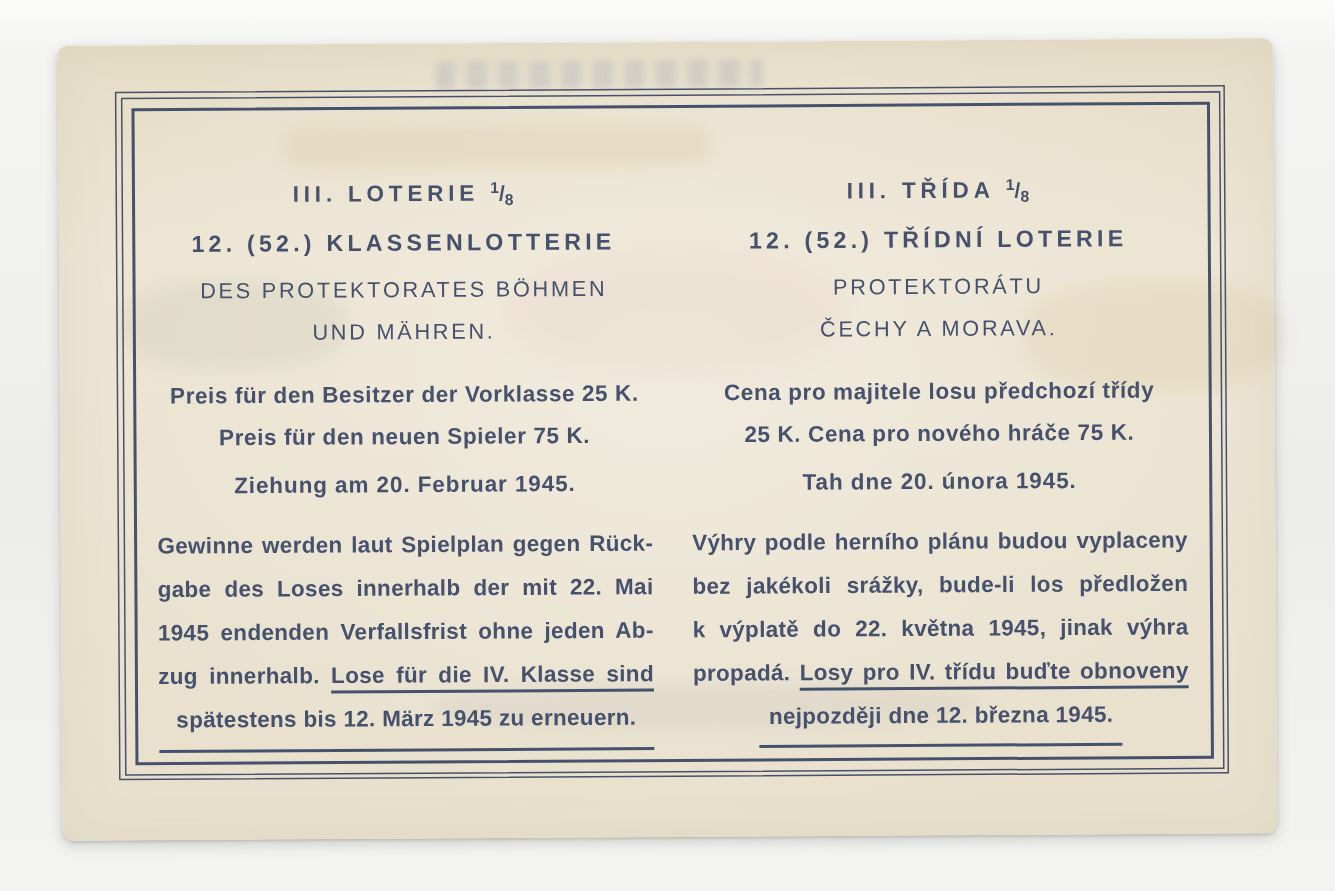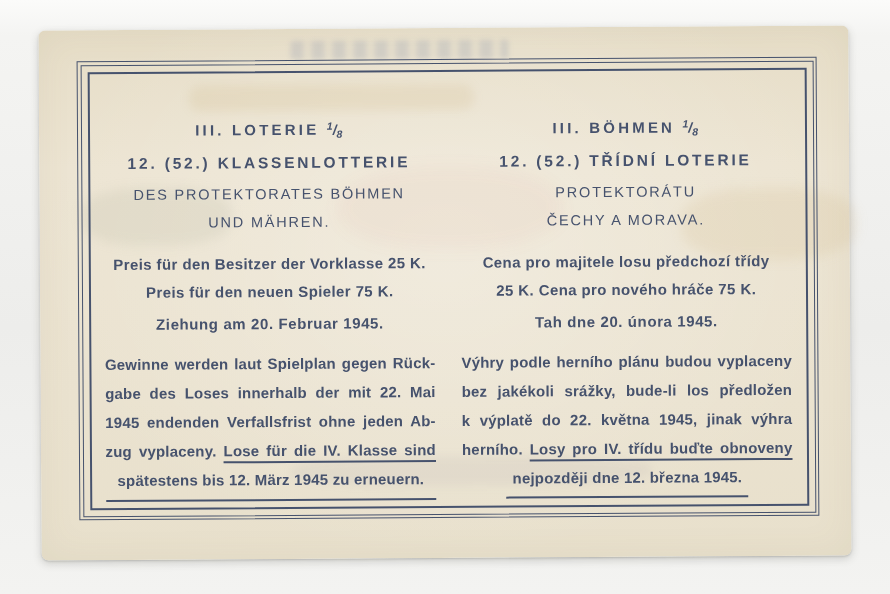--- a/index.html
+++ b/index.html
@@ -33,21 +33,21 @@
   .g5{left:250px;top:428px;width:360px;height:30px;border-radius:40%;opacity:.6;filter:blur(5px);
       background:rgba(140,135,152,.16);}
   .g6{left:298px;top:138px;width:225px;height:84px;border-radius:45%;opacity:.7;filter:blur(8px);
       background:rgba(205,140,114,.10);}
   .frame-a{position:absolute;left:38px;top:31px;right:32px;bottom:40px;border:1.5px solid var(--ink);}
   .frame-b{position:absolute;inset:2.5px;border:1.5px solid var(--ink);}
   .frame-c{position:absolute;inset:6px;border:2.5px solid var(--ink);}
   .columns{position:absolute;inset:0;display:flex;gap:26px;padding:24px 14px 0 14px;color:var(--ink);}
   .col{flex:1;min-width:0;text-align:center;}
   .class-line{font-size:15px;font-weight:bold;letter-spacing:3.2px;margin-top:24px;}
-  .frac{letter-spacing:0;white-space:nowrap;font-style:italic;}
+  .frac{letter-spacing:0;white-space:nowrap;}
   .frac .num{font-size:10.5px;position:relative;top:-5px;font-weight:bold;}
   .frac .sep{font-size:14px;font-weight:bold;}
   .frac .den{font-size:10.5px;position:relative;top:3px;font-weight:bold;}
   .lottery-line{font-size:15.5px;font-weight:bold;letter-spacing:2.8px;margin-top:16px;}
   .org-line{font-size:14.5px;font-weight:normal;letter-spacing:1.8px;margin-top:14px;}
   .org-line2{margin-top:12px;}
   .price-line{font-size:15px;font-weight:bold;letter-spacing:.4px;}
   .price-line1{margin-top:25px;}
   .price-line2{margin-top:11px;}
   .draw-line{font-size:15px;font-weight:bold;letter-spacing:.6px;margin-top:15px;}
@@ -81,38 +81,38 @@
             <div class="lottery-line">12. (52.) KLASSENLOTTERIE</div>
             <div class="org-line">DES PROTEKTORATES BÖHMEN</div>
             <div class="org-line org-line2">UND MÄHREN.</div>
             <div class="price-line price-line1">Preis für den Besitzer der Vorklasse 25 K.</div>
             <div class="price-line price-line2">Preis für den neuen Spieler 75 K.</div>
             <div class="draw-line">Ziehung am 20. Februar 1945.</div>
             <div class="terms">
               <div class="terms-line jl">Gewinne werden laut Spielplan gegen Rück-</div>
               <div class="terms-line jl">gabe des Loses innerhalb der mit 22. Mai</div>
               <div class="terms-line jl">1945 endenden Verfallsfrist ohne jeden Ab-</div>
-              <div class="terms-line jl"><span>zug vyplaceny.</span> <span class="u">Lose für die IV. Klasse sind</span></div>
+              <div class="terms-line jl"><span>zug innerhalb.</span> <span class="u">Lose für die IV. Klasse sind</span></div>
               <div class="terms-line final-line rule-full">spätestens bis 12. März 1945 zu erneuern.</div>
             </div>
           </div>
 
           <div class="col">
-            <div class="class-line"><span>III. BÖHMEN</span>&nbsp;<span class="frac"><span class="num">1</span><span class="sep">/</span><span class="den">8</span></span></div>
+            <div class="class-line"><span>III. TŘÍDA</span>&nbsp;<span class="frac"><span class="num">1</span><span class="sep">/</span><span class="den">8</span></span></div>
             <div class="lottery-line">12. (52.) TŘÍDNÍ LOTERIE</div>
             <div class="org-line">PROTEKTORÁTU</div>
             <div class="org-line org-line2">ČECHY A MORAVA.</div>
             <div class="price-line price-line1">Cena pro majitele losu předchozí třídy</div>
             <div class="price-line price-line2">25 K. Cena pro nového hráče 75 K.</div>
             <div class="draw-line">Tah dne 20. února 1945.</div>
             <div class="terms">
               <div class="terms-line jl">Výhry podle herního plánu budou vyplaceny</div>
               <div class="terms-line jl">bez jakékoli srážky, bude-li los předložen</div>
               <div class="terms-line jl">k výplatě do 22. května 1945, jinak výhra</div>
-              <div class="terms-line jl"><span>herního.</span> <span class="u">Losy pro IV. třídu buďte obnoveny</span></div>
+              <div class="terms-line jl"><span>propadá.</span> <span class="u">Losy pro IV. třídu buďte obnoveny</span></div>
               <div class="terms-line final-line"><span class="rule-span">nejpozději dne 12. března 1945.</span></div>
             </div>
           </div>
 
         </div>
       </div>
     </div>
   </div>
 </div>
 

